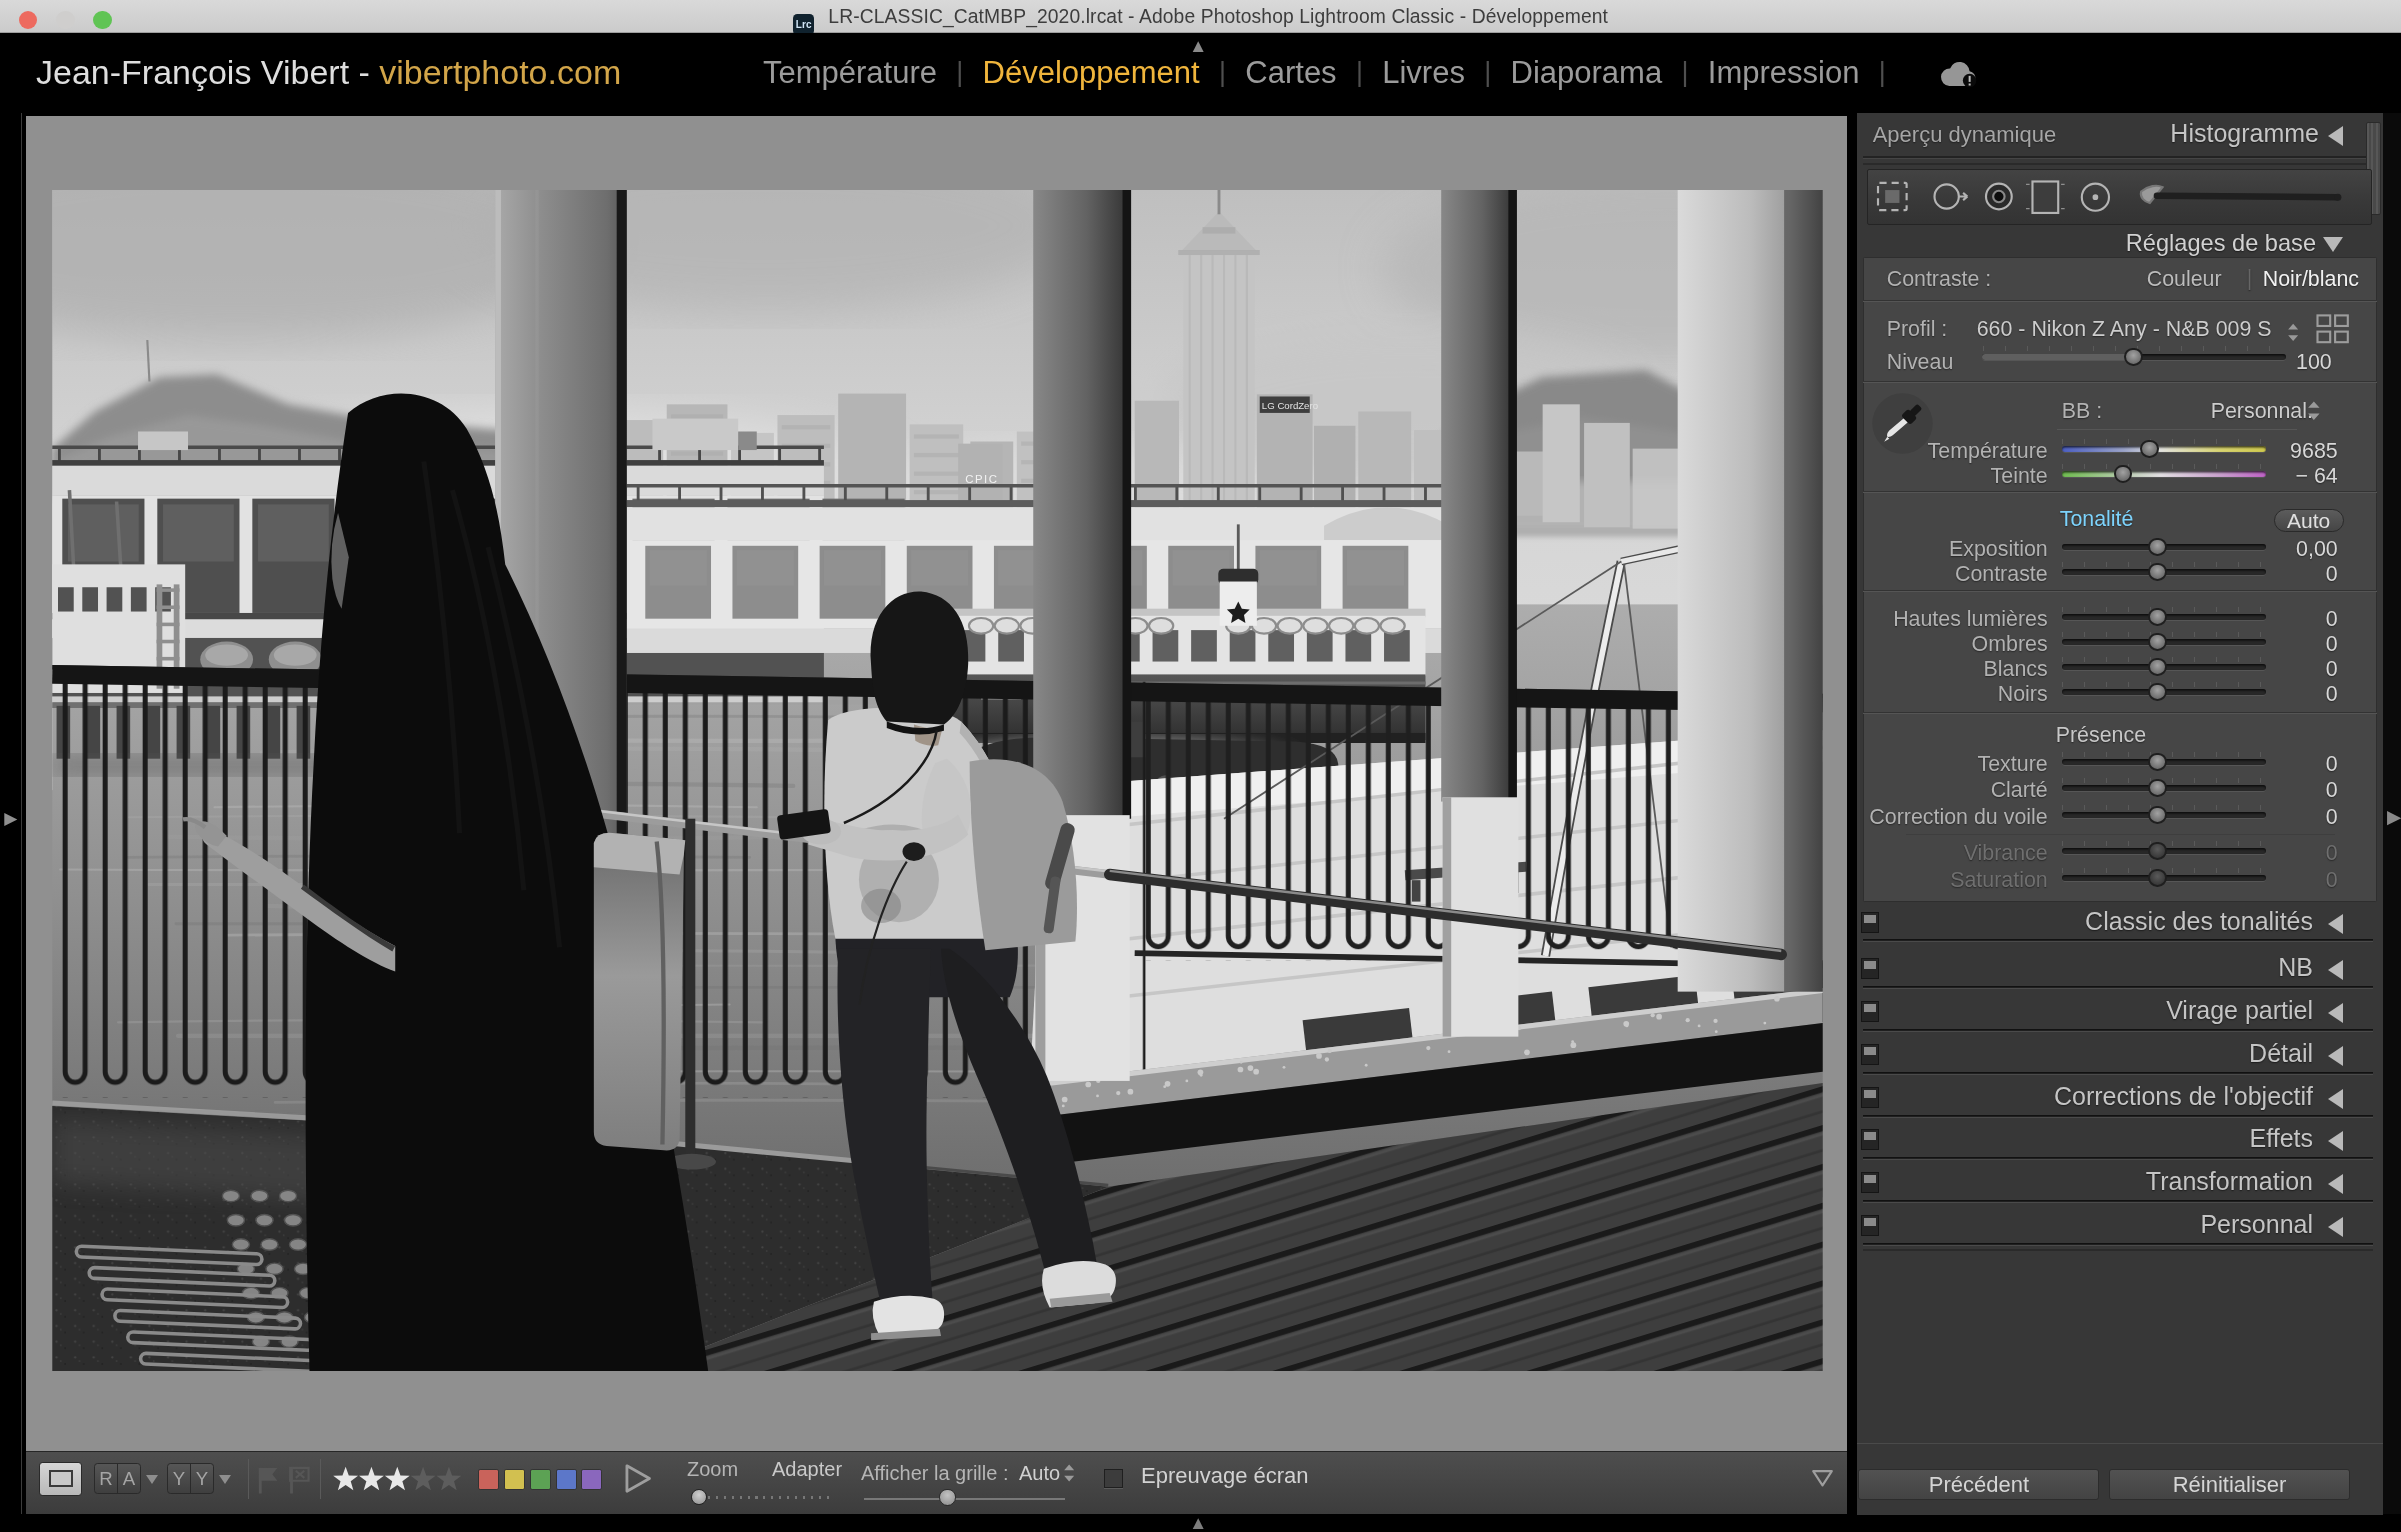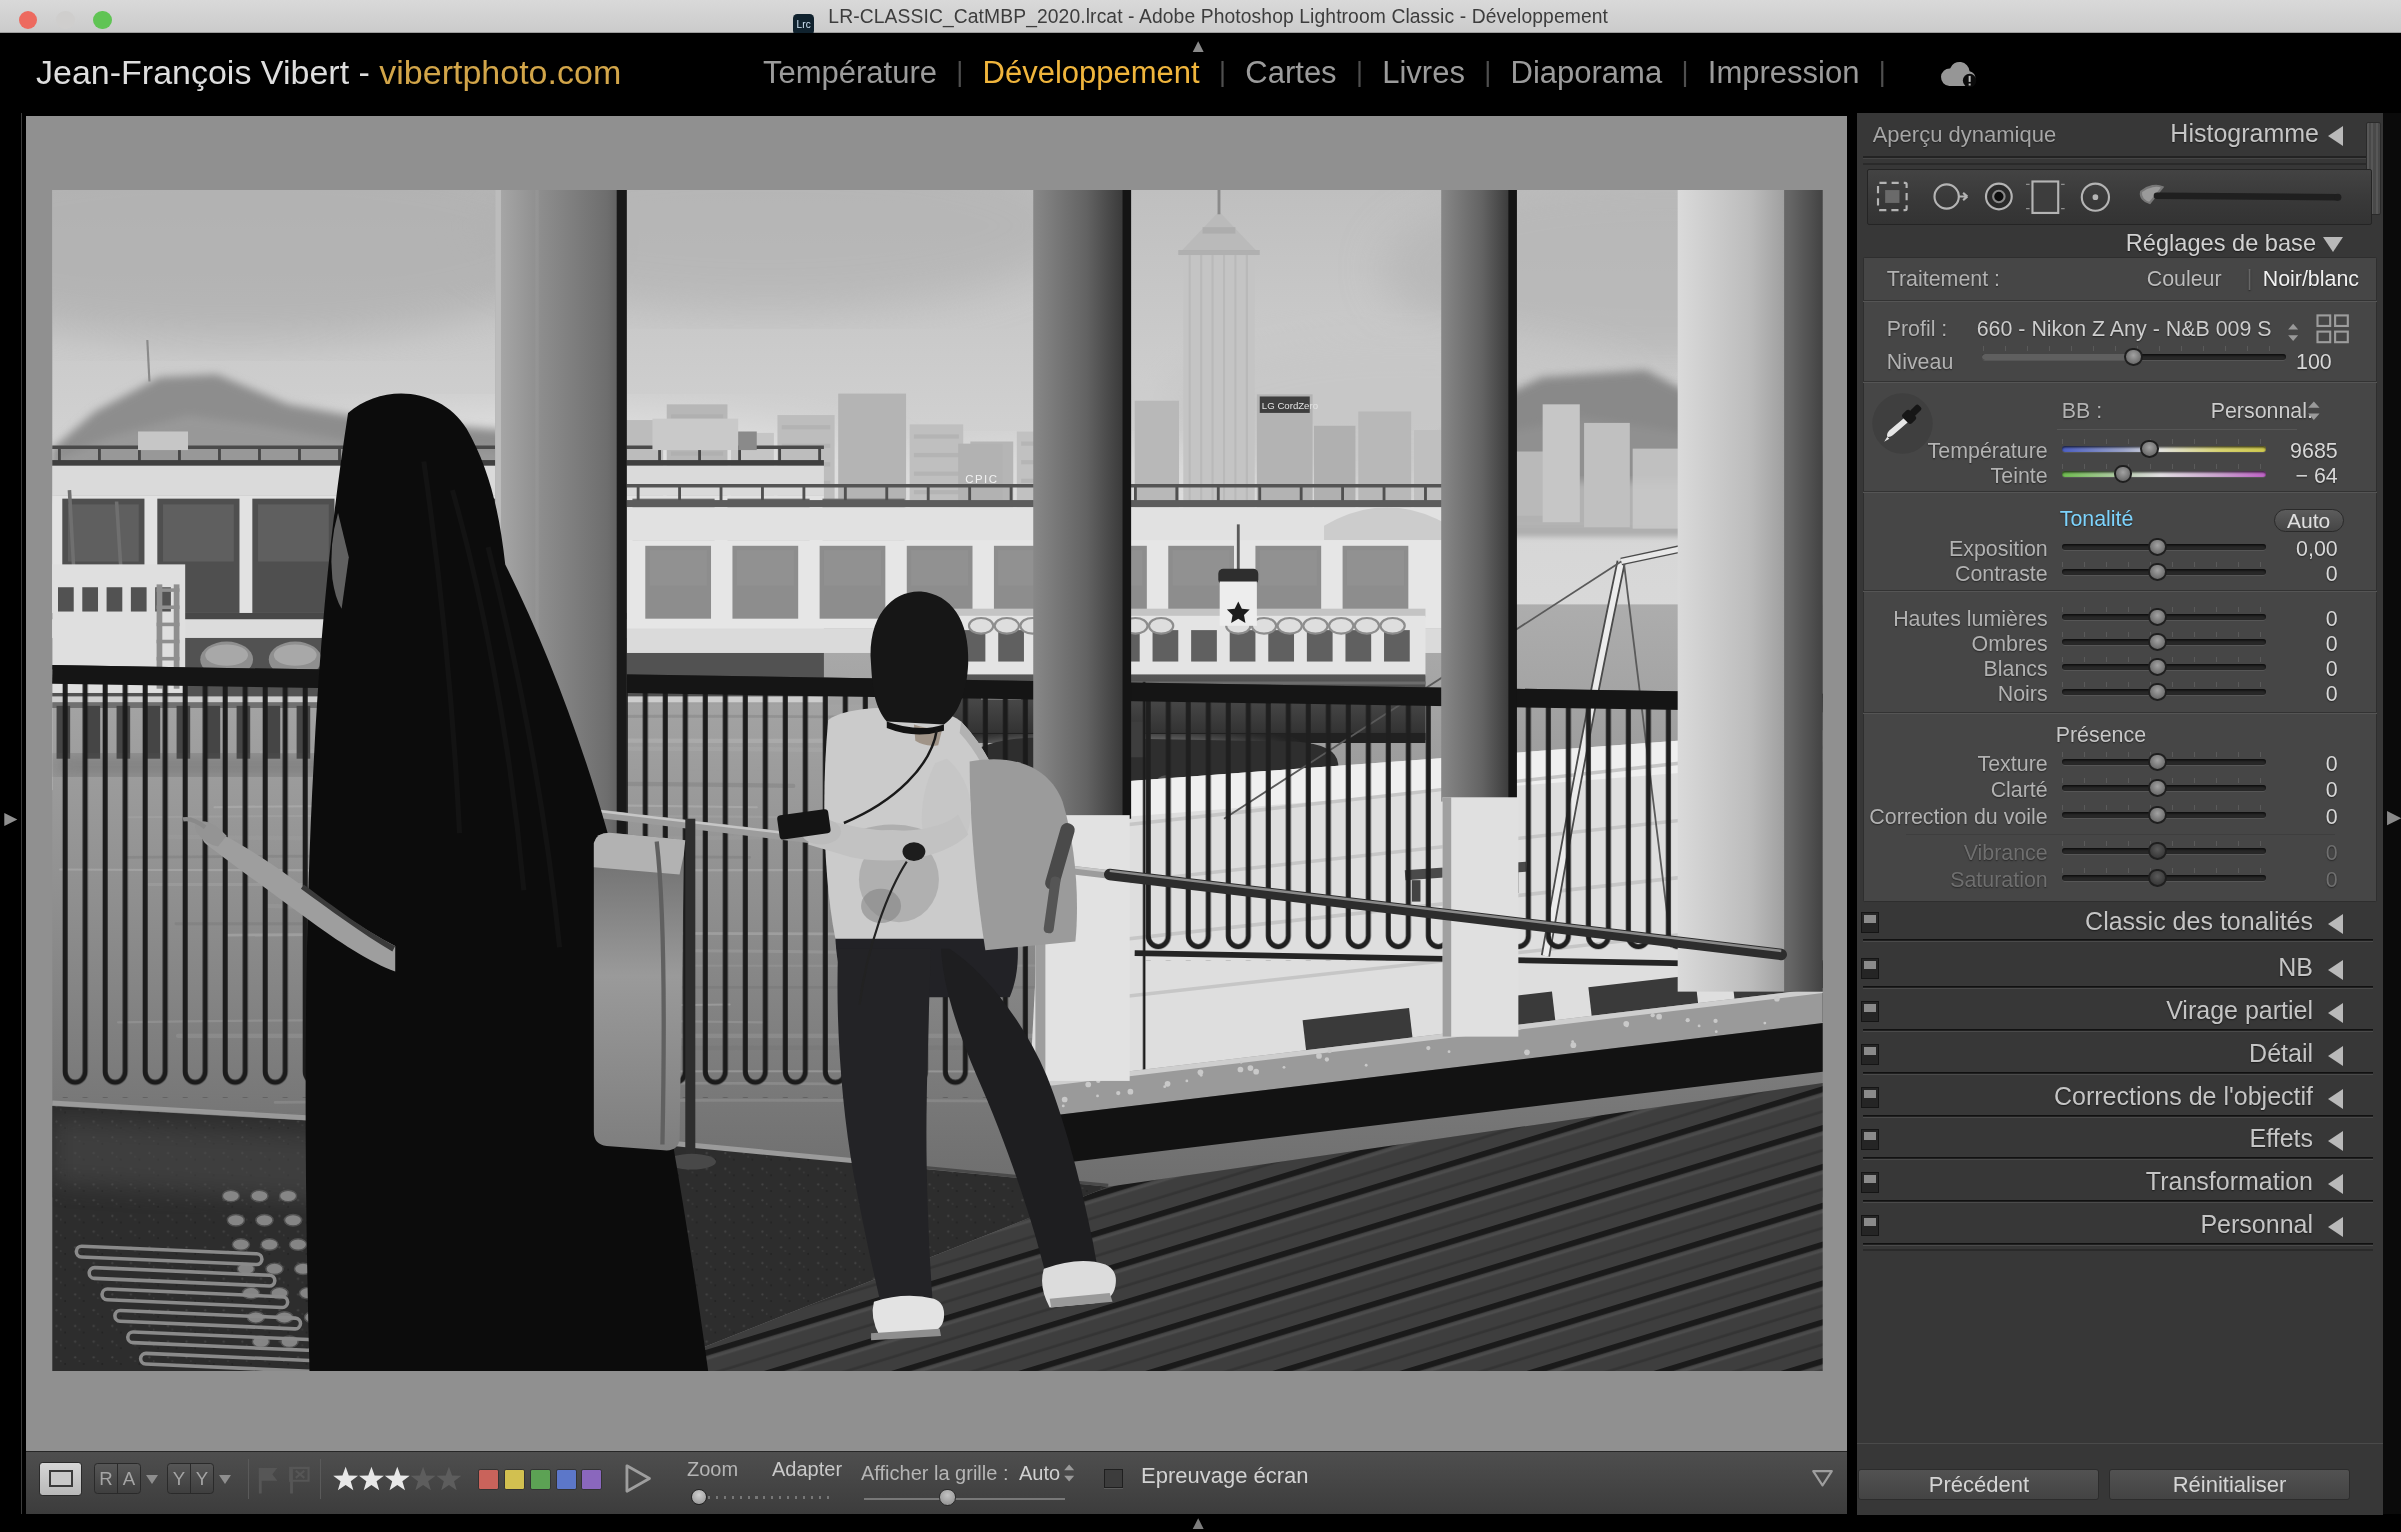--- a/index.html
+++ b/index.html
@@ -3,21 +3,21 @@
 <style>
 *{margin:0;padding:0;box-sizing:border-box}
 html,body{width:2401px;height:1532px;background:#000;overflow:hidden;
 font-family:"Liberation Sans",sans-serif;-webkit-font-smoothing:antialiased}
 #titlebar{position:absolute;left:0;top:0;width:2401px;height:33px;
 background:linear-gradient(#d9d9d9,#cbcbcb);border-bottom:0.7px solid #9e9e9e}
 .tl{position:absolute;top:10.7px;width:18.6px;height:18.6px;border-radius:50%}
 #ttext{position:absolute;top:0;left:0;width:2401px;height:33px;text-align:center;
 line-height:33px;font-size:19.3px;color:#3d3d3d;letter-spacing:0.1px}
 .lrcic{display:inline-block;vertical-align:-5px;width:21.4px;height:21.4px;border-radius:4.3px;
-background:#10222e;color:#cfe3f4;font-size:10px;font-weight:normal;line-height:21.4px;margin-right:14px}
+background:#10222e;color:#cfe3f4;font-size:10px;font-weight:bold;line-height:21.4px;margin-right:14px}
 #topbar{position:absolute;left:0;top:33px;width:1989px;height:80px;background:#000}
 #ident{position:absolute;left:36px;top:20px;font-size:34px;color:#dedede}
 #ident b{color:#d2a549;font-weight:normal}
 #caret-top{position:absolute;left:1189px;top:2.1px;color:#8a8a8a;font-size:18.6px}
 #modules{position:absolute;right:84px;top:0;height:80px;display:flex;align-items:center;font-size:31px;color:#9b9b9b}
 #modules .sep{color:#4f4f4f;margin:0 19.3px;font-size:27px;transform:translateY(-1.4px)}
 #modules .act{color:#f0b53c}
 #cloudic{position:absolute;right:10px;top:27px}
 #workarea{position:absolute;left:26px;top:116px;width:1821px;height:1335px;background:#909090}
 #photo{position:absolute;left:26px;top:74px}
@@ -725,21 +725,21 @@
 <path d="M382 30c10-8 22-10 30-6l-18 22c-8-2-14-8-12-16Z" fill="#9a9a9a" stroke="#777"></path>
 <path d="M404 36l252 2" stroke="#1f1f1f" stroke-width="9" stroke-linecap="round"></path>
 <circle cx="657" cy="38" r="5" fill="#1f1f1f" stroke="none"></circle>
 </svg></div>
 <div class="phead" style="top:114px">
       <div class="ptitle" style="right:67px;top:2.9px;font-size:23.6px;color:#d2d2d2">Réglages de base</div>
       <div class="trid" style="top:10px"></div>
     </div>
 <div style="position:absolute;left:5.7px;top:144px;width:514px;height:645px;background:#464646;border:0.7px solid #2e2e2e;border-radius:1.4px"></div>
 <div style="position:absolute;left:5.7px;top:144px;width:514px;height:645px">
-      <div class="plabel" style="left:24px;top:10px">Traitement :</div>
+      <div class="plabel" style="left:24px;top:10px">Contraste :</div>
       <div class="plabel" style="left:284px;top:10px;color:#bcbcbc">Couleur</div>
       <div class="plabel" style="left:384px;top:8.6px;color:#666">|</div>
       <div class="plabel" style="left:400px;top:10px;color:#f2f2f2">Noir/blanc</div>
       <div style="position:absolute;left:0;top:43px;width:514px;height:2.1px;background:#333;border-bottom:0.7px solid #555"></div>
       <div class="plabel" style="left:24px;top:60px">Profil :</div>
       <div class="plabel" style="left:114px;top:60px;color:#cdcdcd">660 - Nikon Z Any - N&amp;B 009 S</div>
       <svg style="position:absolute;left:423px;top:66px" width="14.3" height="18.6" viewBox="0 0 20 26">
         <path d="M10 1 17 9H3Z M10 25 3 17h14Z" fill="#999"></path>
       </svg>
       <svg style="position:absolute;left:453px;top:57px" width="34" height="31" fill="none" stroke="#9d9d9d" stroke-width="3" viewBox="0 0 48 44">

